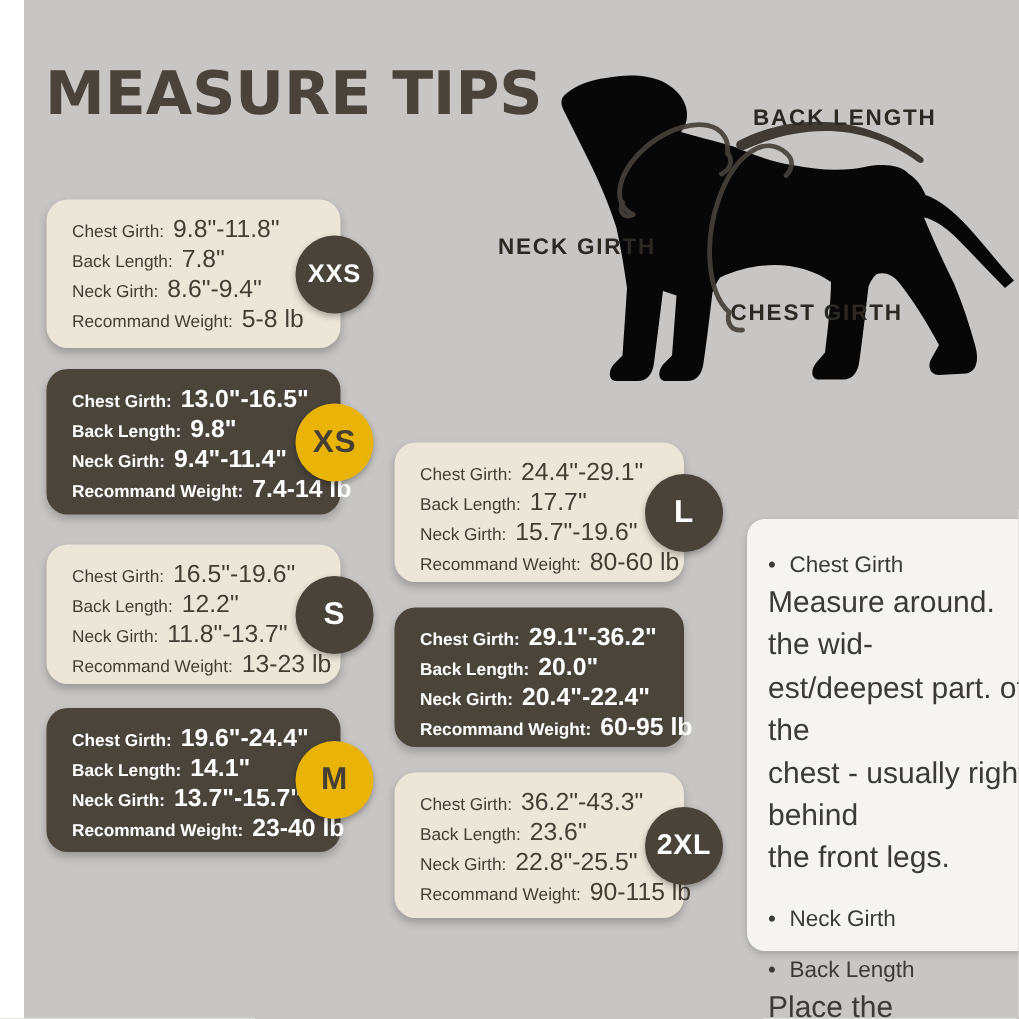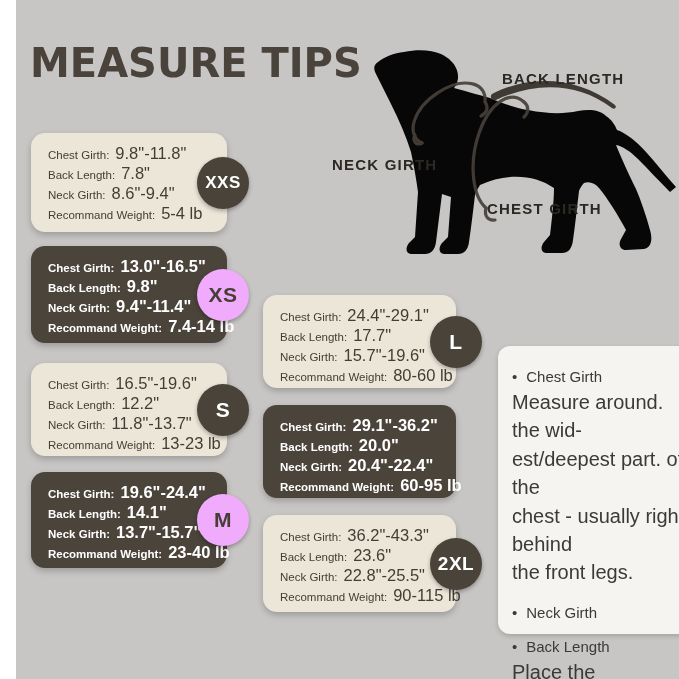--- a/index.html
+++ b/index.html
@@ -24,21 +24,21 @@
   .card.light{background:#ece6d9;color:#433d34;}
   .card.dark{background:#4b443b;color:#ffffff;}
   .row{display:flex;align-items:baseline;margin:0 0 1px 0;white-space:nowrap;}
   .lbl{font-size:11.5px;margin-right:6px;}
   .val{font-size:16.5px;}
   .card.dark .lbl,.card.dark .val{font-weight:bold;}
   .badge{position:absolute;top:50%;transform:translateY(-50%);width:52px;height:52px;
          border-radius:50%;display:flex;align-items:center;justify-content:center;
          font-weight:bold;font-size:21px;box-shadow:0 2px 4px rgba(0,0,0,.3);letter-spacing:.5px;}
   .card.light .badge{background:#4a4339;color:#fff;}
-  .card.dark .badge{background:#f0abfc;color:#453e35;}
+  .card.dark .badge{background:#eab308;color:#453e35;}
   .badge.sm{font-size:17px;text-align:right;}
   .badge.md{font-size:19px;}
   .left-col .badge{right:-22px;}
   .mid-col .badge{right:-26px;}
 
   #card-xxs{left:15px;top:133px;width:196px;height:99px;}
   #card-xs {left:15px;top:246px;width:196px;height:97px;}
   #card-s  {left:15px;top:363px;width:196px;height:93px;}
   #card-m  {left:15px;top:472px;width:196px;height:96px;}
   #card-l  {left:247px;top:295px;width:193px;height:93px;}
@@ -138,21 +138,21 @@
     <div class="row">
         <span class="lbl">Back Length:</span>
         <span class="val">7.8"</span>
       </div>
     <div class="row">
         <span class="lbl">Neck Girth:</span>
         <span class="val">8.6"-9.4"</span>
       </div>
     <div class="row">
         <span class="lbl">Recommand Weight:</span>
-        <span class="val">5-4 lb</span>
+        <span class="val">5-8 lb</span>
       </div>
     <div class="badge sm">XXS</div>
   </div>
 
   <div class="card dark left-col" id="card-xs">
     <div class="row">
         <span class="lbl">Chest Girth:</span>
         <span class="val">13.0"-16.5"</span>
       </div>
     <div class="row">

